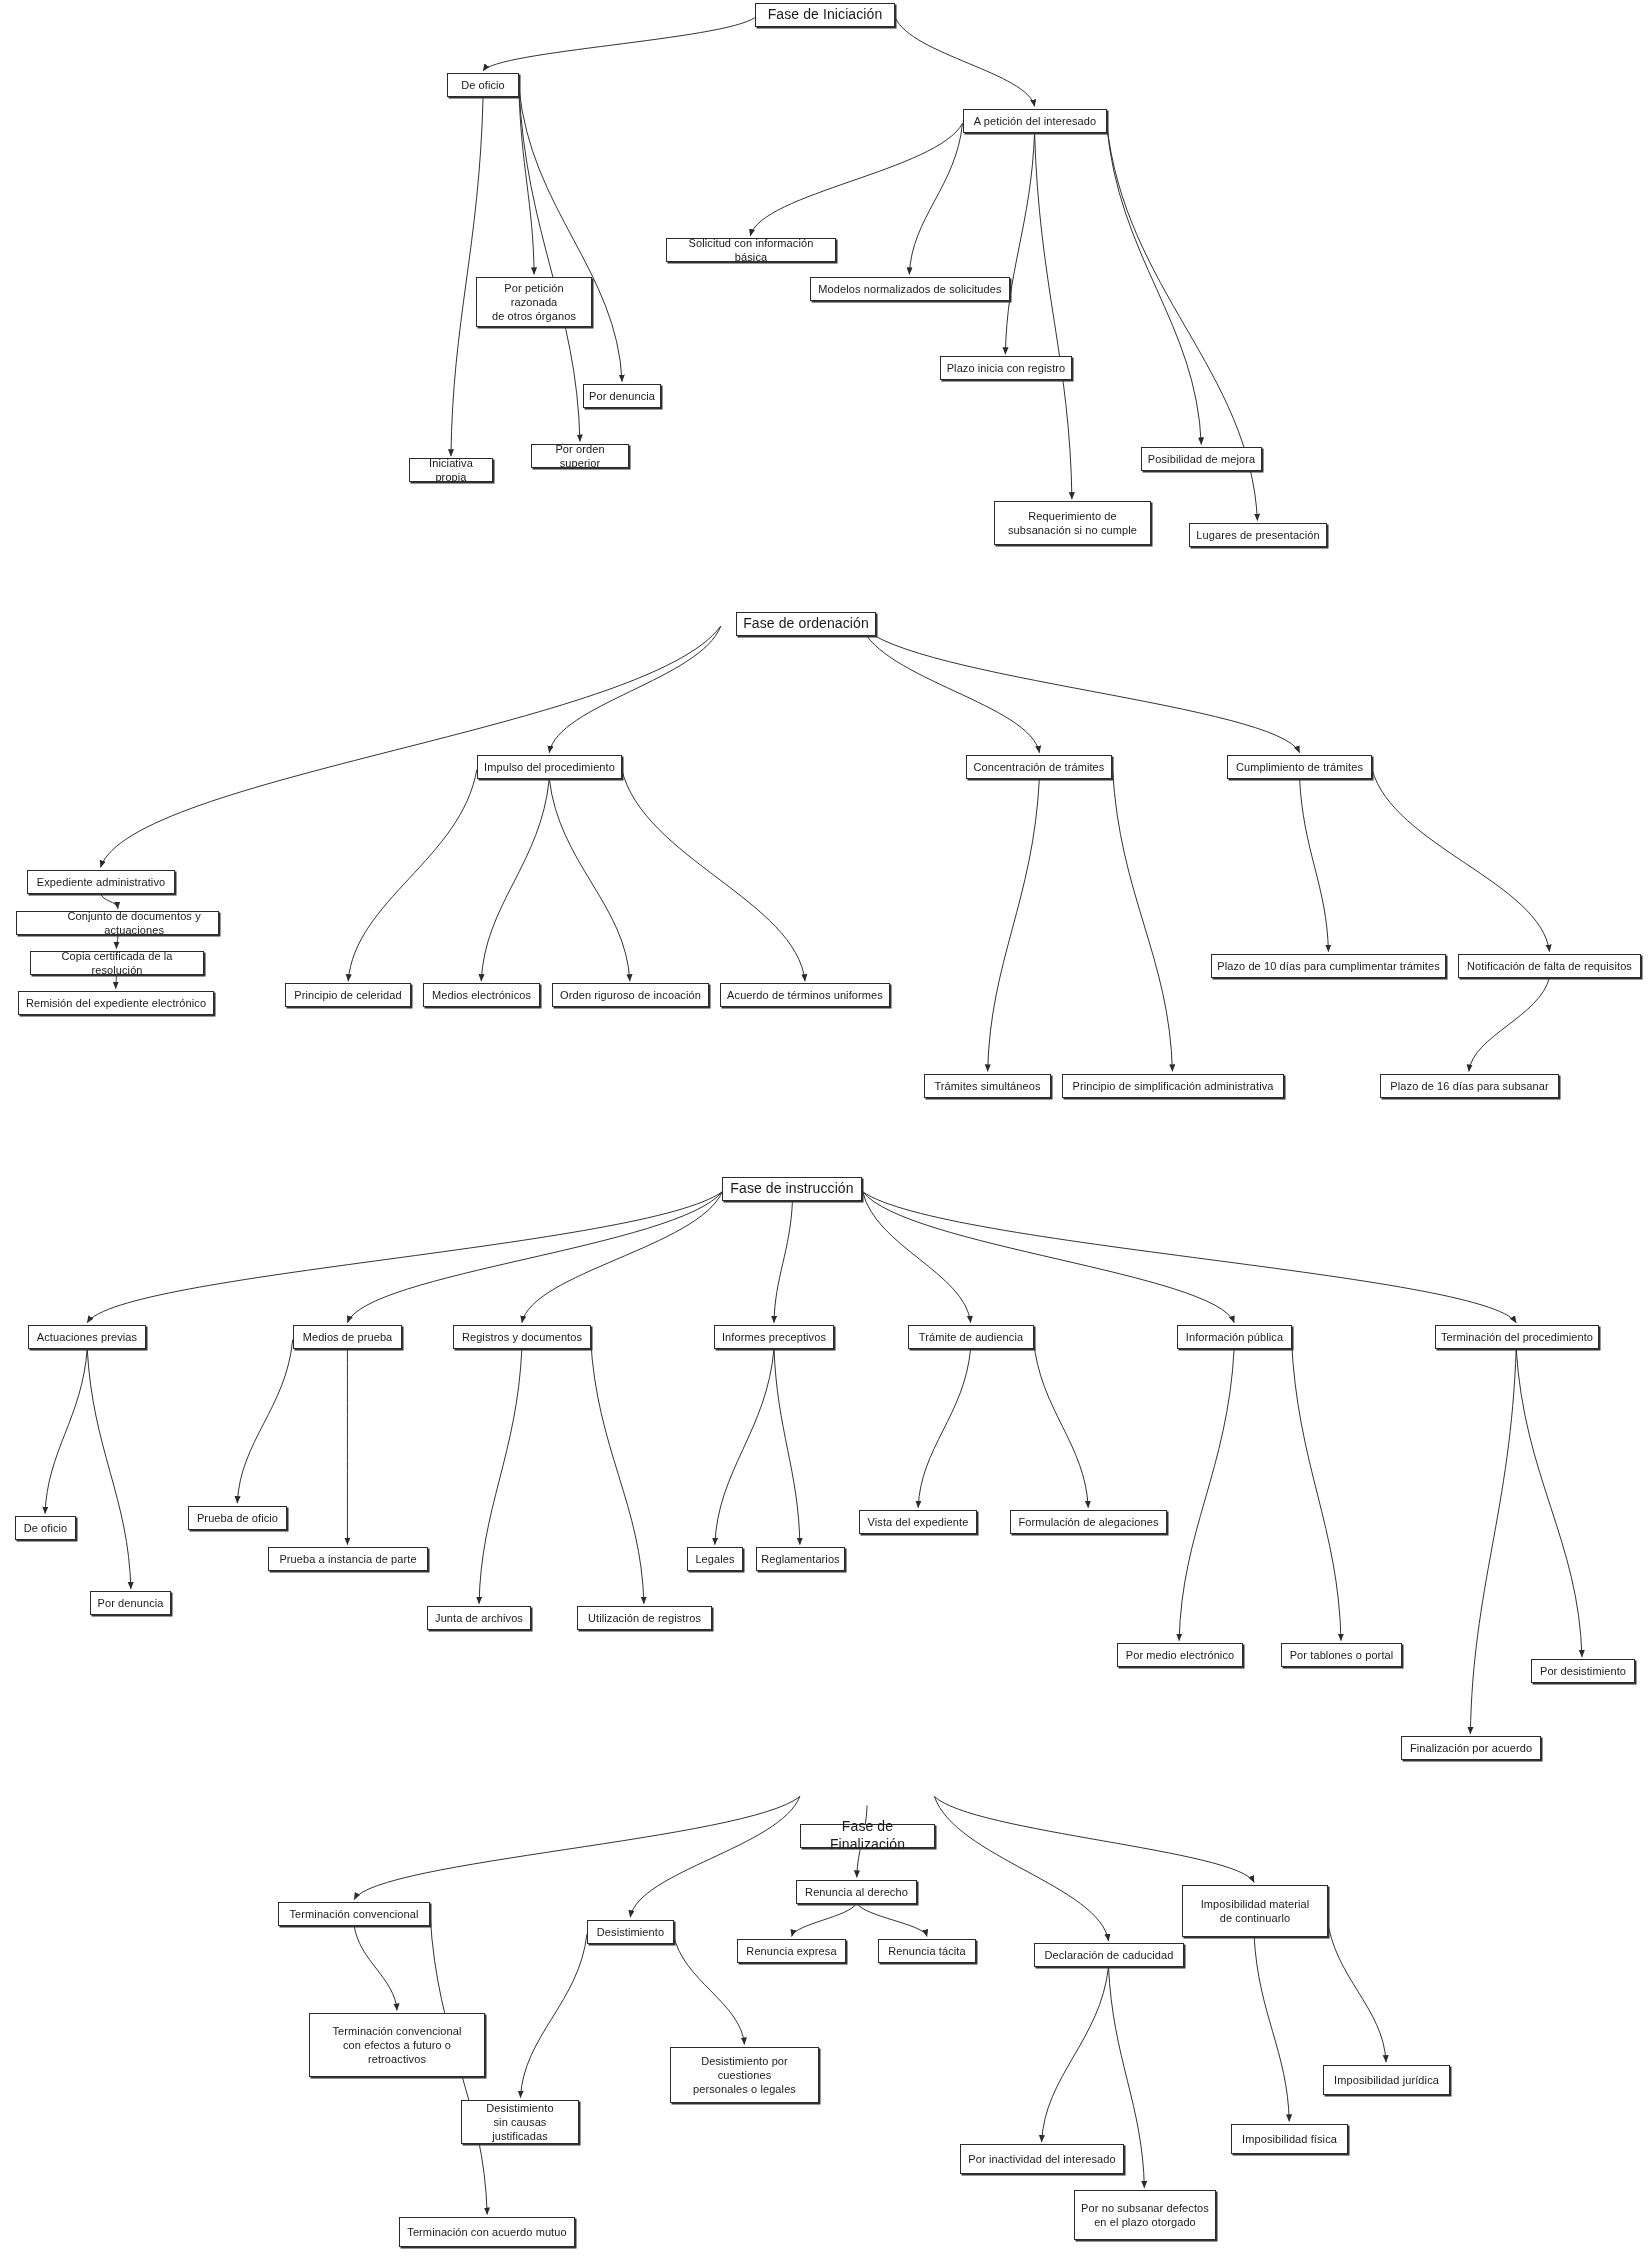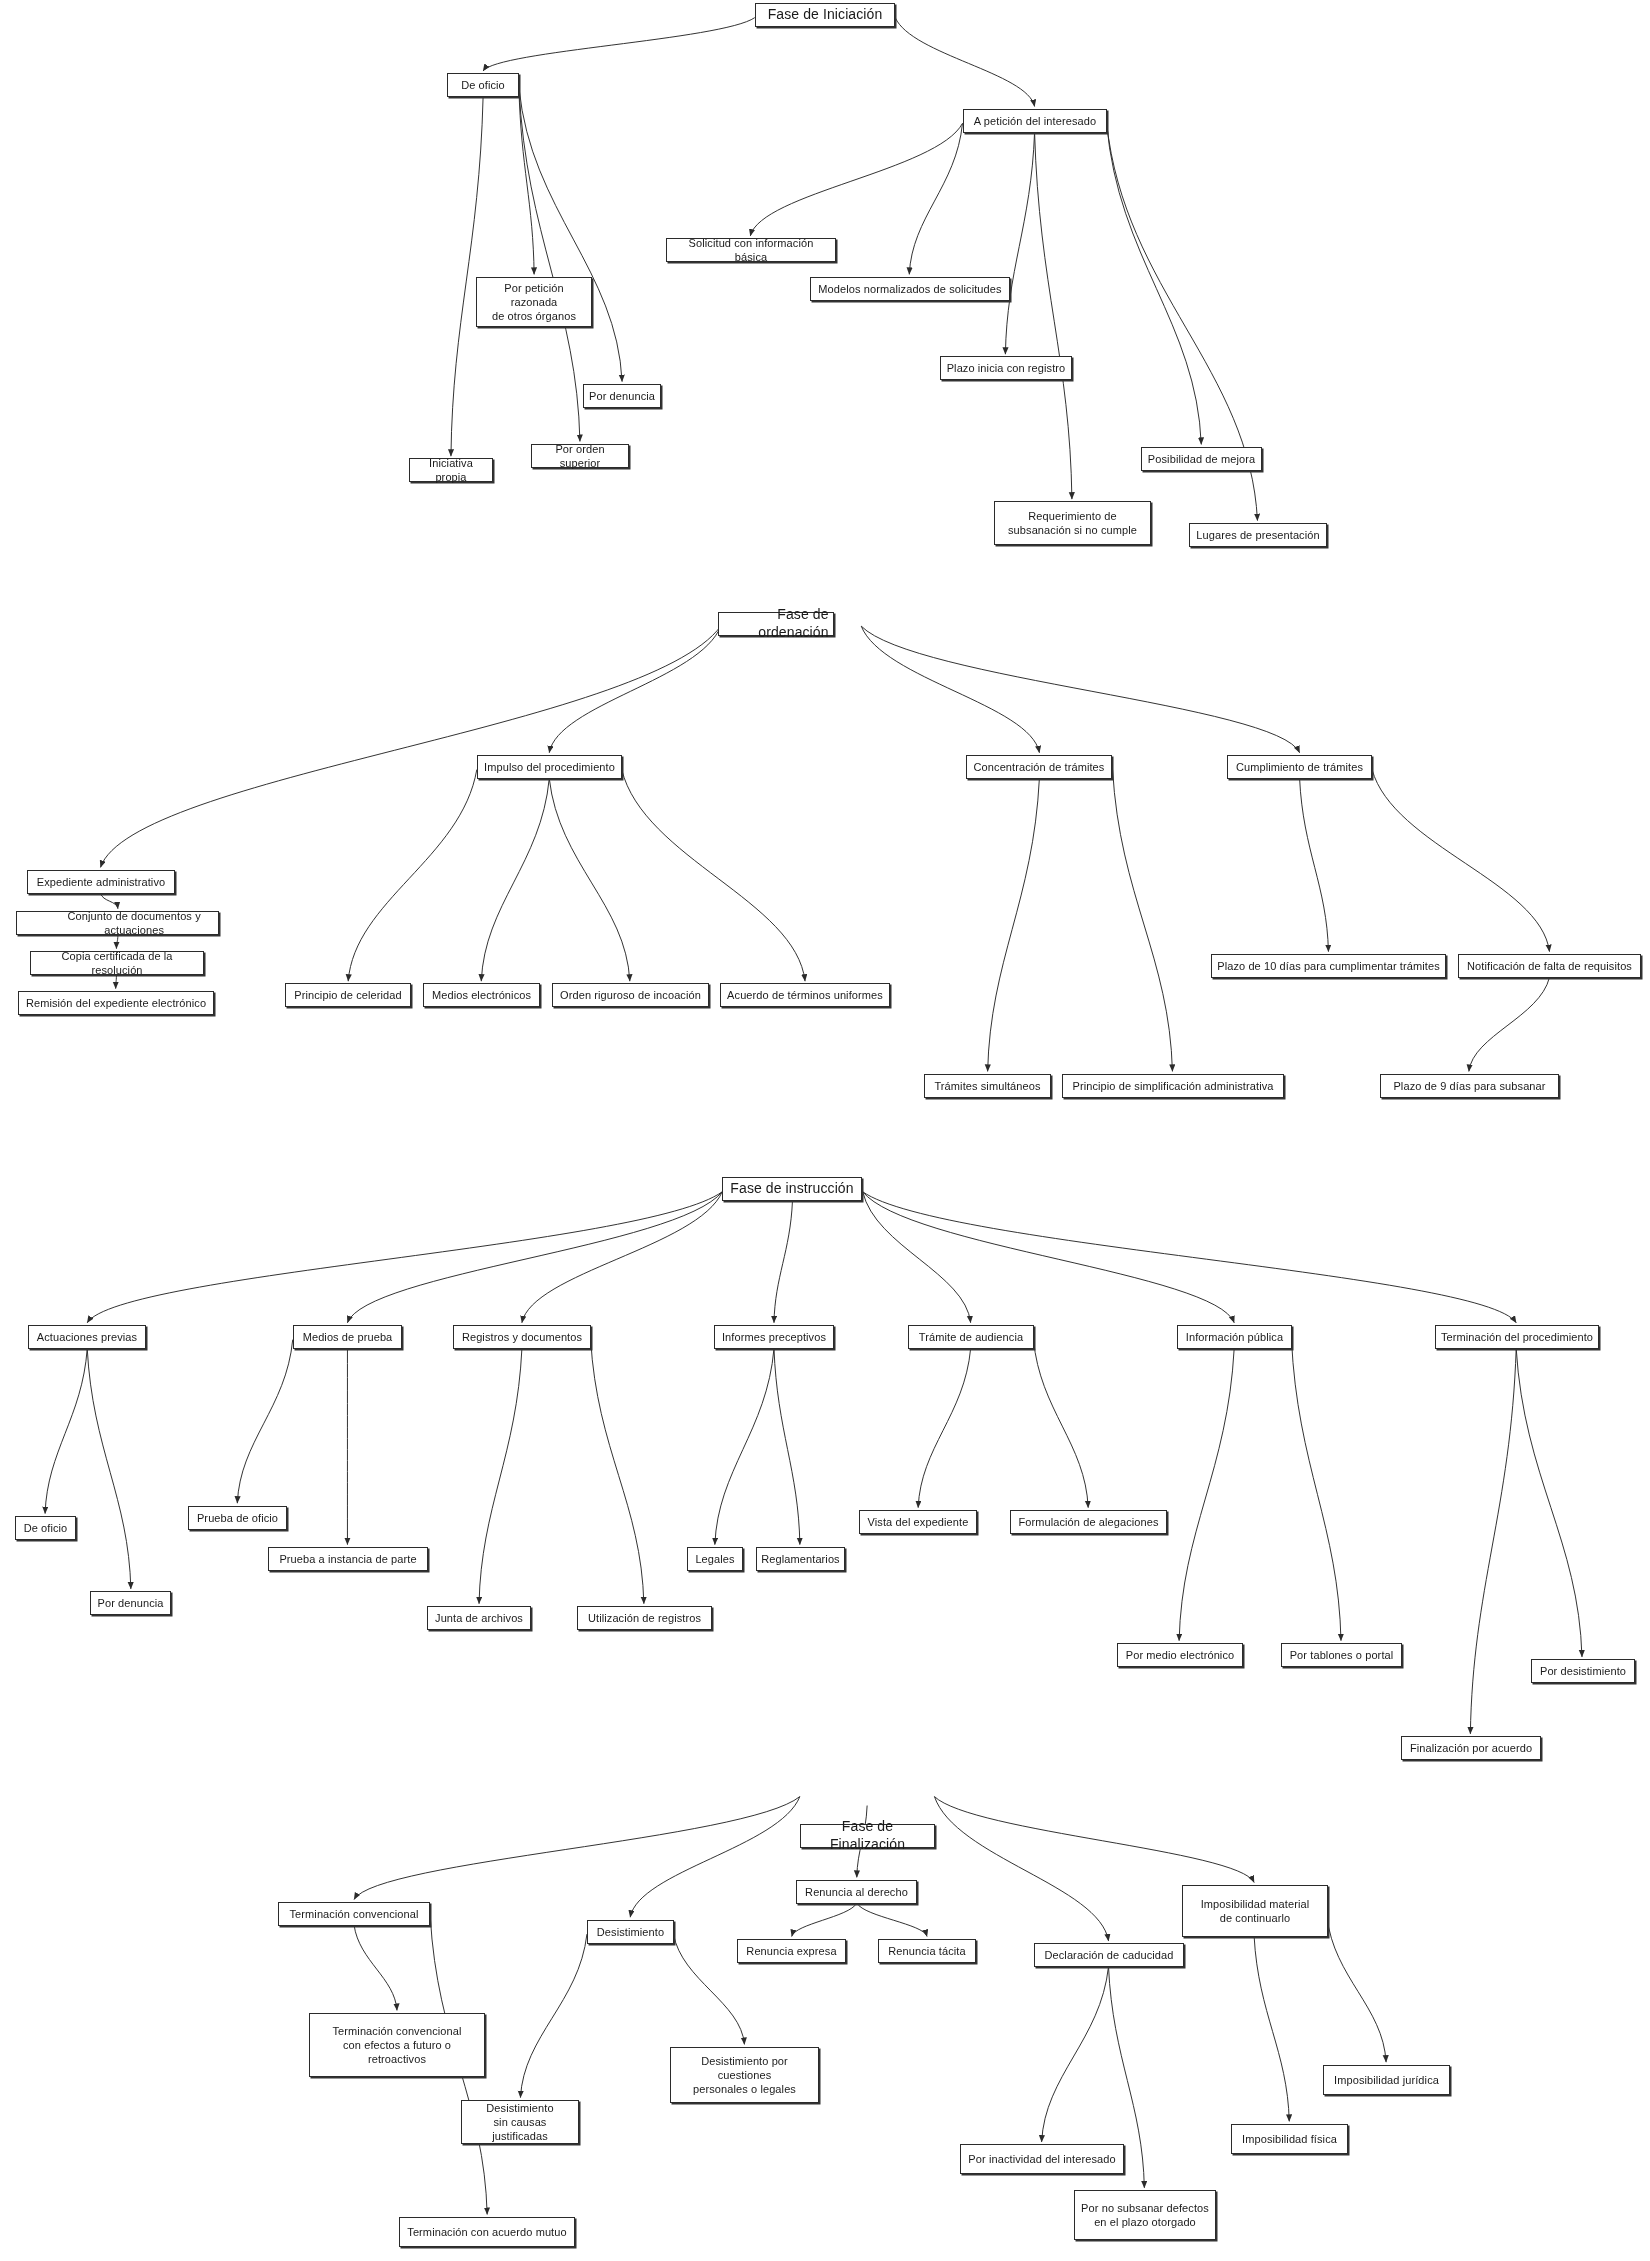--- a/index.html
+++ b/index.html
@@ -137,37 +137,37 @@
       <div class="node" style="left: 583px; top: 384px; width: 78px; height: 24px;"><span class="node-label">Por denuncia</span></div>
       <div class="node" style="left: 409px; top: 458px; width: 84px; height: 24px;"><span class="node-label">Iniciativa propia</span></div>
       <div class="node" style="left: 531px; top: 444px; width: 98px; height: 24px;"><span class="node-label">Por orden superior</span></div>
       <div class="node" style="left: 666px; top: 238px; width: 170px; height: 24px;"><span class="node-label">Solicitud con información básica</span></div>
       <div class="node" style="left: 810px; top: 277px; width: 200px; height: 24px;"><span class="node-label">Modelos normalizados de solicitudes</span></div>
       <div class="node" style="left: 940px; top: 356px; width: 132px; height: 24px;"><span class="node-label">Plazo inicia con registro</span></div>
       <div class="node" style="left: 1141px; top: 447px; width: 121px; height: 24px;"><span class="node-label">Posibilidad de mejora</span></div>
       <div class="node" style="left: 994px; top: 501px; width: 157px; height: 44px;"><span class="node-label">Requerimiento de
 subsanación si no cumple</span></div>
       <div class="node" style="left: 1189px; top: 523px; width: 138px; height: 24px;"><span class="node-label">Lugares de presentación</span></div>
-      <div class="node root" style="left: 718px; top: 612px; width: 116px; height: 24px; text-align: right;"><span class="node-label">Fase de ordenación</span></div>
+      <div class="node root" style="left: 736px; top: 612px; width: 140px; height: 24px;"><span class="node-label">Fase de ordenación</span></div>
       <div class="node" style="left: 477px; top: 755px; width: 145px; height: 24px;"><span class="node-label">Impulso del procedimiento</span></div>
       <div class="node" style="left: 966px; top: 755px; width: 146px; height: 24px;"><span class="node-label">Concentración de trámites</span></div>
       <div class="node" style="left: 1227px; top: 755px; width: 145px; height: 24px;"><span class="node-label">Cumplimiento de trámites</span></div>
       <div class="node" style="left: 27px; top: 870px; width: 148px; height: 24px;"><span class="node-label">Expediente administrativo</span></div>
       <div class="node" style="left: 16.3px; top: 911px; width: 203px; height: 24px; padding-left: 37px;"><span class="node-label">Conjunto de documentos y actuaciones</span></div>
       <div class="node" style="left: 30px; top: 951px; width: 174px; height: 24px;"><span class="node-label">Copia certificada de la resolución</span></div>
       <div class="node" style="left: 18px; top: 991px; width: 196px; height: 24px;"><span class="node-label">Remisión del expediente electrónico</span></div>
       <div class="node" style="left: 285px; top: 983px; width: 126px; height: 24px;"><span class="node-label">Principio de celeridad</span></div>
       <div class="node" style="left: 423px; top: 983px; width: 117px; height: 24px;"><span class="node-label">Medios electrónicos</span></div>
       <div class="node" style="left: 552px; top: 983px; width: 157px; height: 24px;"><span class="node-label">Orden riguroso de incoación</span></div>
       <div class="node" style="left: 720px; top: 983px; width: 170px; height: 24px;"><span class="node-label">Acuerdo de términos uniformes</span></div>
       <div class="node" style="left: 924px; top: 1074px; width: 127px; height: 24px;"><span class="node-label">Trámites simultáneos</span></div>
       <div class="node" style="left: 1062px; top: 1074px; width: 222px; height: 24px;"><span class="node-label">Principio de simplificación administrativa</span></div>
       <div class="node" style="left: 1211px; top: 954px; width: 235px; height: 24px;"><span class="node-label">Plazo de 10 días para cumplimentar trámites</span></div>
       <div class="node" style="left: 1458px; top: 954px; width: 183px; height: 24px;"><span class="node-label">Notificación de falta de requisitos</span></div>
-      <div class="node" style="left: 1380px; top: 1074px; width: 179px; height: 24px;"><span class="node-label">Plazo de 9 días para subsanar</span></div>
+      <div class="node" style="left: 1380px; top: 1074px; width: 179px; height: 24px;"><span class="node-label">Plazo de 16 días para subsanar</span></div>
       <div class="node root" style="left: 722px; top: 1177px; width: 140px; height: 24px;"><span class="node-label">Fase de instrucción</span></div>
       <div class="node" style="left: 28px; top: 1325px; width: 118px; height: 24px;"><span class="node-label">Actuaciones previas</span></div>
       <div class="node" style="left: 293px; top: 1325px; width: 109px; height: 24px;"><span class="node-label">Medios de prueba</span></div>
       <div class="node" style="left: 453px; top: 1325px; width: 138px; height: 24px;"><span class="node-label">Registros y documentos</span></div>
       <div class="node" style="left: 714px; top: 1325px; width: 120px; height: 24px;"><span class="node-label">Informes preceptivos</span></div>
       <div class="node" style="left: 908px; top: 1325px; width: 126px; height: 24px;"><span class="node-label">Trámite de audiencia</span></div>
       <div class="node" style="left: 1177px; top: 1325px; width: 115px; height: 24px;"><span class="node-label">Información pública</span></div>
       <div class="node" style="left: 1435px; top: 1325px; width: 164px; height: 24px;"><span class="node-label">Terminación del procedimiento</span></div>
       <div class="node" style="left: 15px; top: 1516px; width: 61px; height: 24px;"><span class="node-label">De oficio</span></div>
       <div class="node" style="left: 90px; top: 1591px; width: 81px; height: 24px;"><span class="node-label">Por denuncia</span></div>

